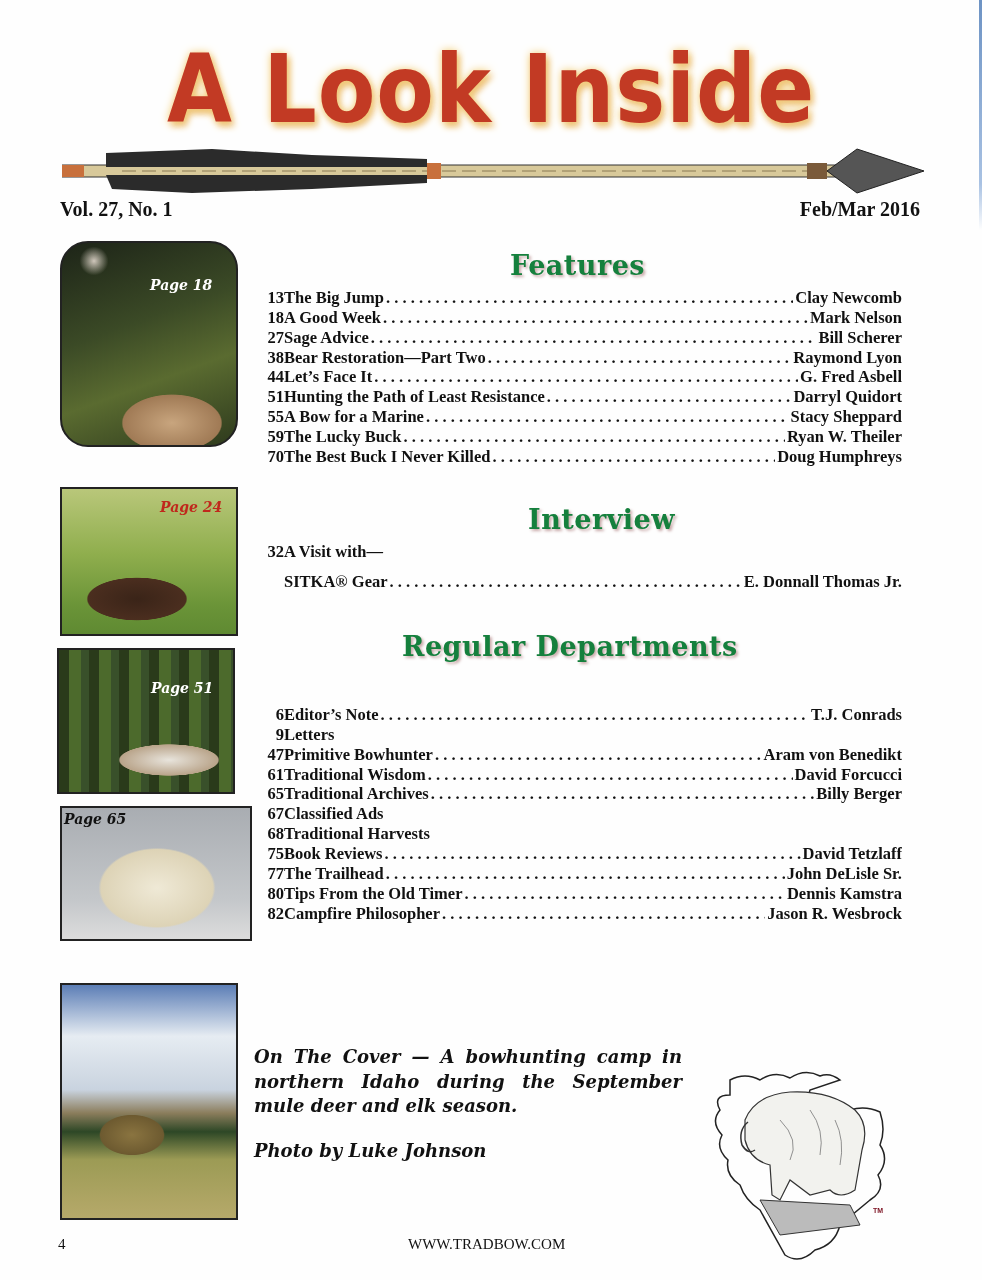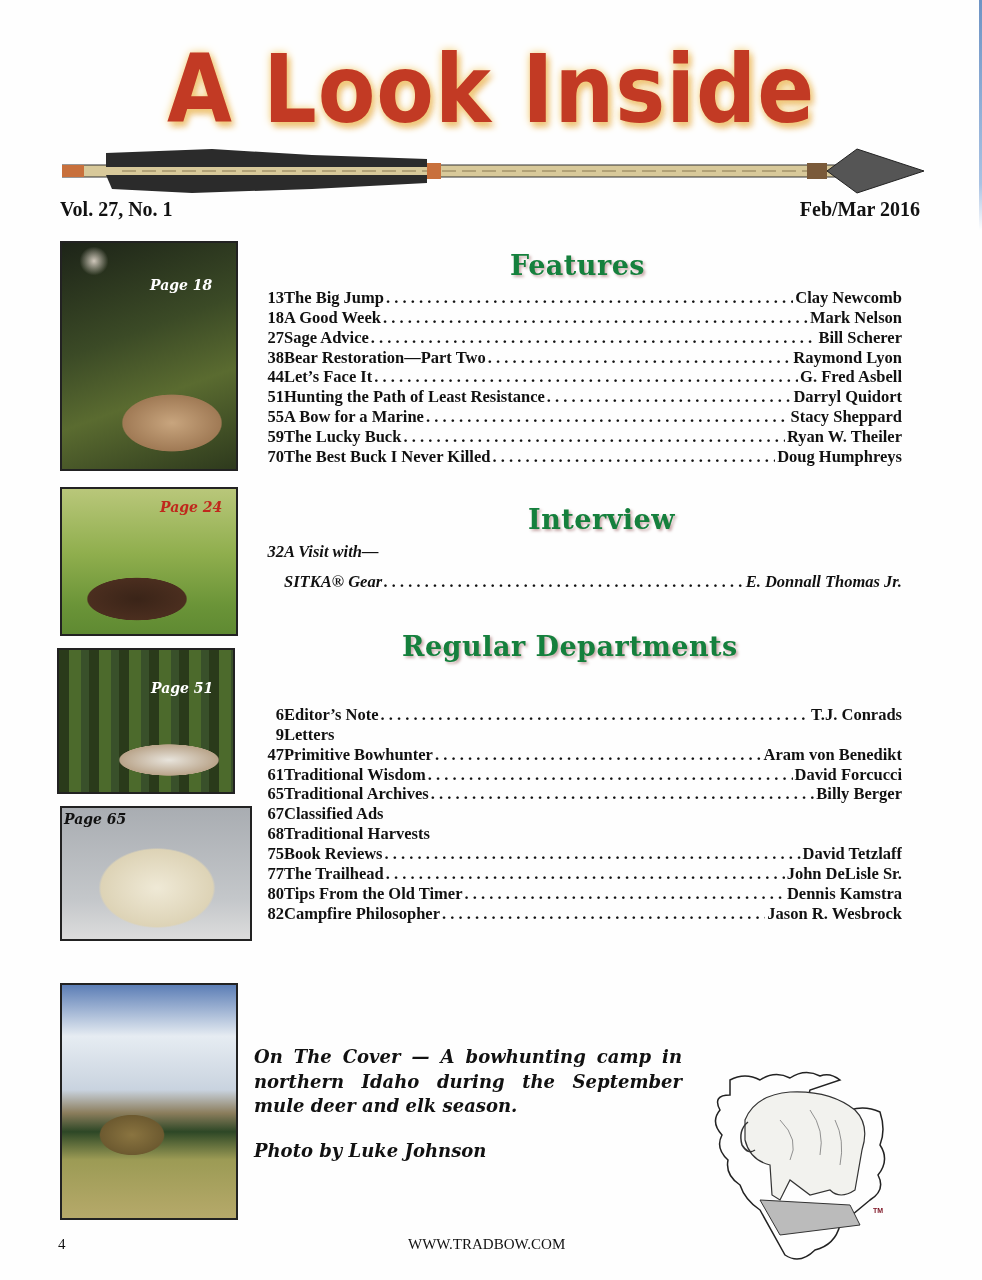--- a/index.html
+++ b/index.html
@@ -31,25 +31,25 @@
   .issue-right { right: 62px; }
 
   
   .photo {
     position: absolute; border: 2px solid #222; box-sizing: border-box; overflow: hidden;
   }
   .photo .cap {
     position: absolute; font-family: "DejaVu Serif", serif; font-style: italic;
     font-weight: bold; font-size: 14px;
   }
-  .p18 { left: 60px; top: 241px; width: 178px; height: 230px;
+  .p18 { left: 60px; top: 241px; width: 178px; height: 206px;
     background:
       radial-gradient(ellipse 70px 40px at 110px 180px, #c8a57e, #a07a55 70%, transparent 72%),
       radial-gradient(circle 18px at 32px 18px, #cfc7bb, transparent 80%),
-      linear-gradient(160deg, #1d2418 0%, #3b4a26 40%, #5a6b30 65%, #2e3a1d 100%); }
+      linear-gradient(160deg, #1d2418 0%, #3b4a26 40%, #5a6b30 65%, #2e3a1d 100%); border-radius: 28px; }
   .p24 { left: 60px; top: 487px; width: 178px; height: 149px;
     background:
       radial-gradient(ellipse 70px 30px at 75px 110px, #3a2418, #4b2e1f 70%, transparent 72%),
       linear-gradient(180deg, #b9c77a 0%, #8fae4d 45%, #6b9438 80%, #5f8a32 100%); }
   .p51 { left: 57px; top: 648px; width: 178px; height: 146px;
     background:
       radial-gradient(ellipse 70px 22px at 110px 110px, #e8e4dc, #b9a48a 70%, transparent 72%),
       repeating-linear-gradient(90deg, #2a3a1a 0 10px, #4c6a2c 10px 22px, #39502a 22px 30px); }
   .p65 { left: 60px; top: 806px; width: 192px; height: 135px;
     background:
@@ -188,21 +188,21 @@
     </div>
   <div class="row">
       <span class="num">70</span>
       <span class="title">The Best Buck I Never Killed</span>
       <span class="dots"></span>
       <span class="author">Doug Humphreys</span>
     </div>
 </div>
 
 <div class="section-title" style="left:528px; top:504px; font-size:27px;">Interview</div>
-<div class="toc" style="top:542px;font-style:italic;">
+<div class="toc" style="top:542px;">
   <div class="row nodots">
       <span class="num">32</span>
       <span class="title">A Visit with—</span>
       <span class="dots"></span>
     </div>
   <div class="row" style="margin-top:10px;">
       <span class="num"></span>
       <span class="title">SITKA® Gear</span>
       <span class="dots"></span>
       <span class="author">E. Donnall Thomas Jr.</span>

